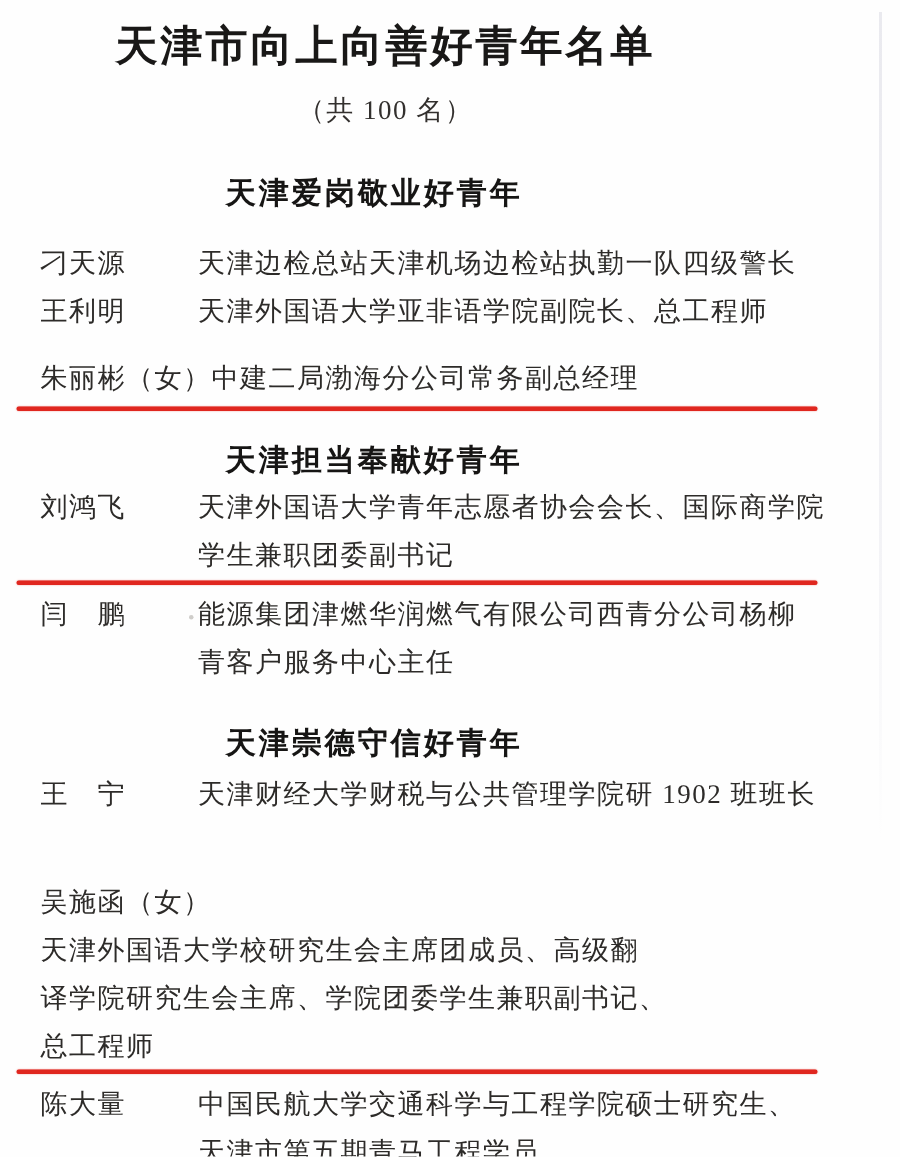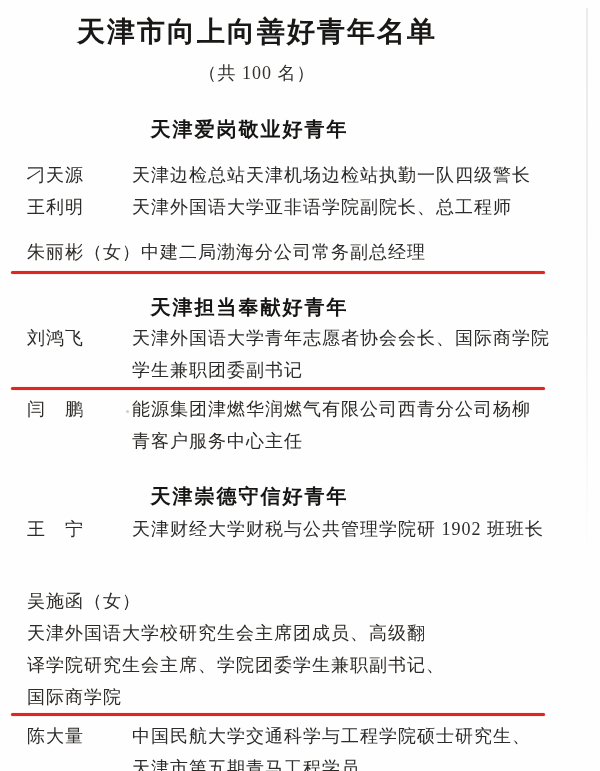--- a/index.html
+++ b/index.html
@@ -167,21 +167,21 @@
       <div class="desc">
         <div class="dline">天津财经大学财税与公共管理学院研 1902 班班长</div>
       </div>
     </div>
 
     <div class="row g40">
       <div class="name">吴施函（女）</div>
       <div class="desc">
         <div class="dline">天津外国语大学校研究生会主席团成员、高级翻</div>
         <div class="dline">译学院研究生会主席、学院团委学生兼职副书记、</div>
-        <div class="dline">国际商学院</div>
+        <div class="dline">总工程师</div>
       </div>
     </div>
 
     <div class="redline" style="background: rgb(224, 39, 31);"></div>
 
     <div class="row g4">
       <div class="name">陈大量</div>
       <div class="desc">
         <div class="dline">中国民航大学交通科学与工程学院硕士研究生、</div>
         <div class="dline">天津市第五期青马工程学员</div>

